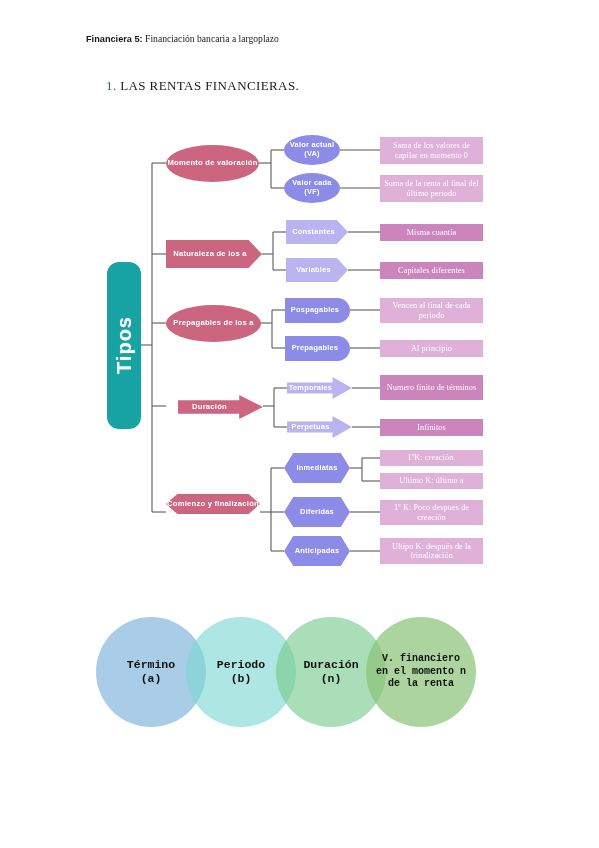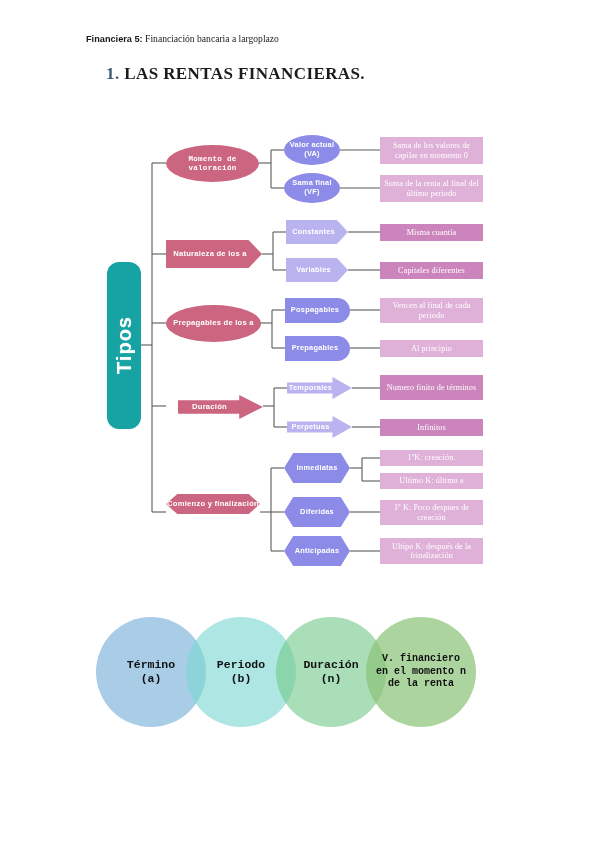--- a/index.html
+++ b/index.html
@@ -9,22 +9,22 @@
     position:relative;overflow:hidden;
   }
   .page{position:absolute;left:0;top:0;width:599px;height:848px;}
 
   
   .hdr{position:absolute;left:86px;top:33px;font-size:9.5px;color:#1a1a1a;
        font-family:"Liberation Serif",serif;white-space:nowrap;}
   .hdr b{font-family:"Liberation Sans",sans-serif;font-weight:bold;font-size:9.2px;}
   .hdr span.rest{font-family:"Liberation Serif",serif;font-size:9.6px;margin-top:32px;}
 
-  .title{position:absolute;left:106px;top:64px;font-family:"Liberation Serif",serif;
-         font-size:17px;font-weight:bold;color:#1b1b1b;letter-spacing:.4px;
+  .title{position:absolute;left:106px;top:78px;font-family:"Liberation Serif",serif;
+         font-size:13px;font-weight:normal;color:#1b1b1b;letter-spacing:.4px;
          white-space:nowrap;}
   .title .num{color:#3f5c73;}
 
   
   .diagram{position:absolute;left:0;top:0;width:599px;height:600px;}
   .svgwrap{position:absolute;left:0;top:0;width:599px;height:600px;}
 
   
   .node{position:absolute;display:flex;align-items:center;justify-content:center;
         text-align:center;box-sizing:border-box;line-height:1.15;}
@@ -129,35 +129,35 @@
         <line x1="350" y1="551" x2="380" y2="551"></line>
       </g>
     </svg>
 
     <div style="position:absolute;left:107px;top:262px;width:34px;height:167px;
                 background:#17a3a3;border-radius:12px;">
       <div class="tipos-label">Tipos</div>
     </div>
 
     <div class="node l1" style="left:166px;top:145px;width:93px;height:37px;
-         background:#cc6680;border-radius:50%;font-family:Liberation Mono, monospace;">
+         background:#cc6680;border-radius:50%;">
       <span>Momento de valoración</span>
     </div>
 
     <div class="node l2" style="left:284px;top:135px;width:56px;height:30px;
          background:#8c8ce8;border-radius:50%;">
       <span>Valor actual (VA)</span>
     </div>
     <div class="node l3" style="left:380px;top:137px;width:103px;height:27px;background:#dfb0d8;">
       <span>Sama de los valores de capilar en momento 0</span>
     </div>
 
     <div class="node l2" style="left:284px;top:173px;width:56px;height:30px;
          background:#8c8ce8;border-radius:50%;">
-      <span>Sama final (VF)</span>
+      <span>Valor cada (VF)</span>
     </div>
     <div class="node l3" style="left:380px;top:175px;width:103px;height:27px;background:#dfb0d8;">
       <span>Suma de la renta al final del último periodo</span>
     </div>
 
     <div class="node l1" style="left:166px;top:240px;width:96px;height:28px;background:#cc6680;
          clip-path:polygon(0 0, 86% 0, 100% 50%, 86% 100%, 0 100%);">
       <span style="margin-right:8px">Naturaleza de los a</span>
     </div>
 

